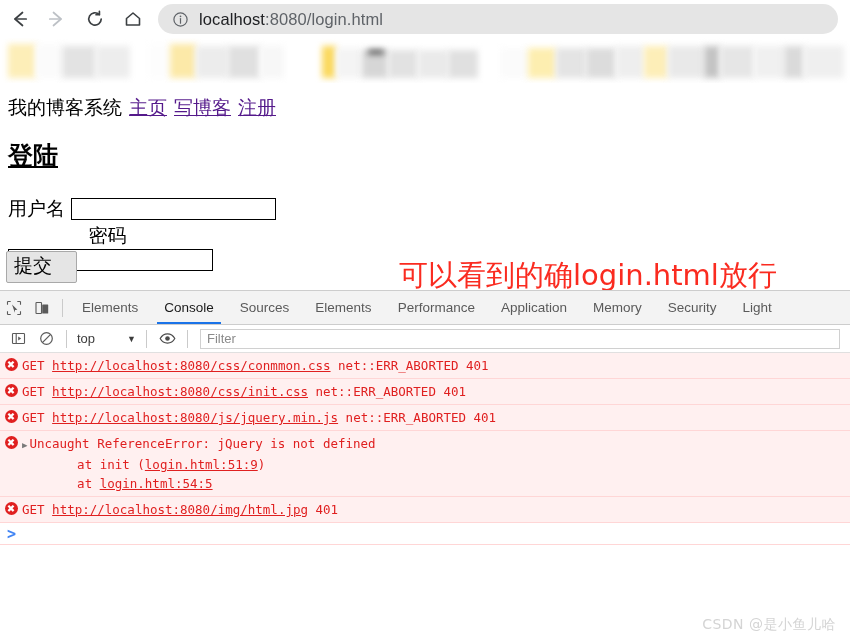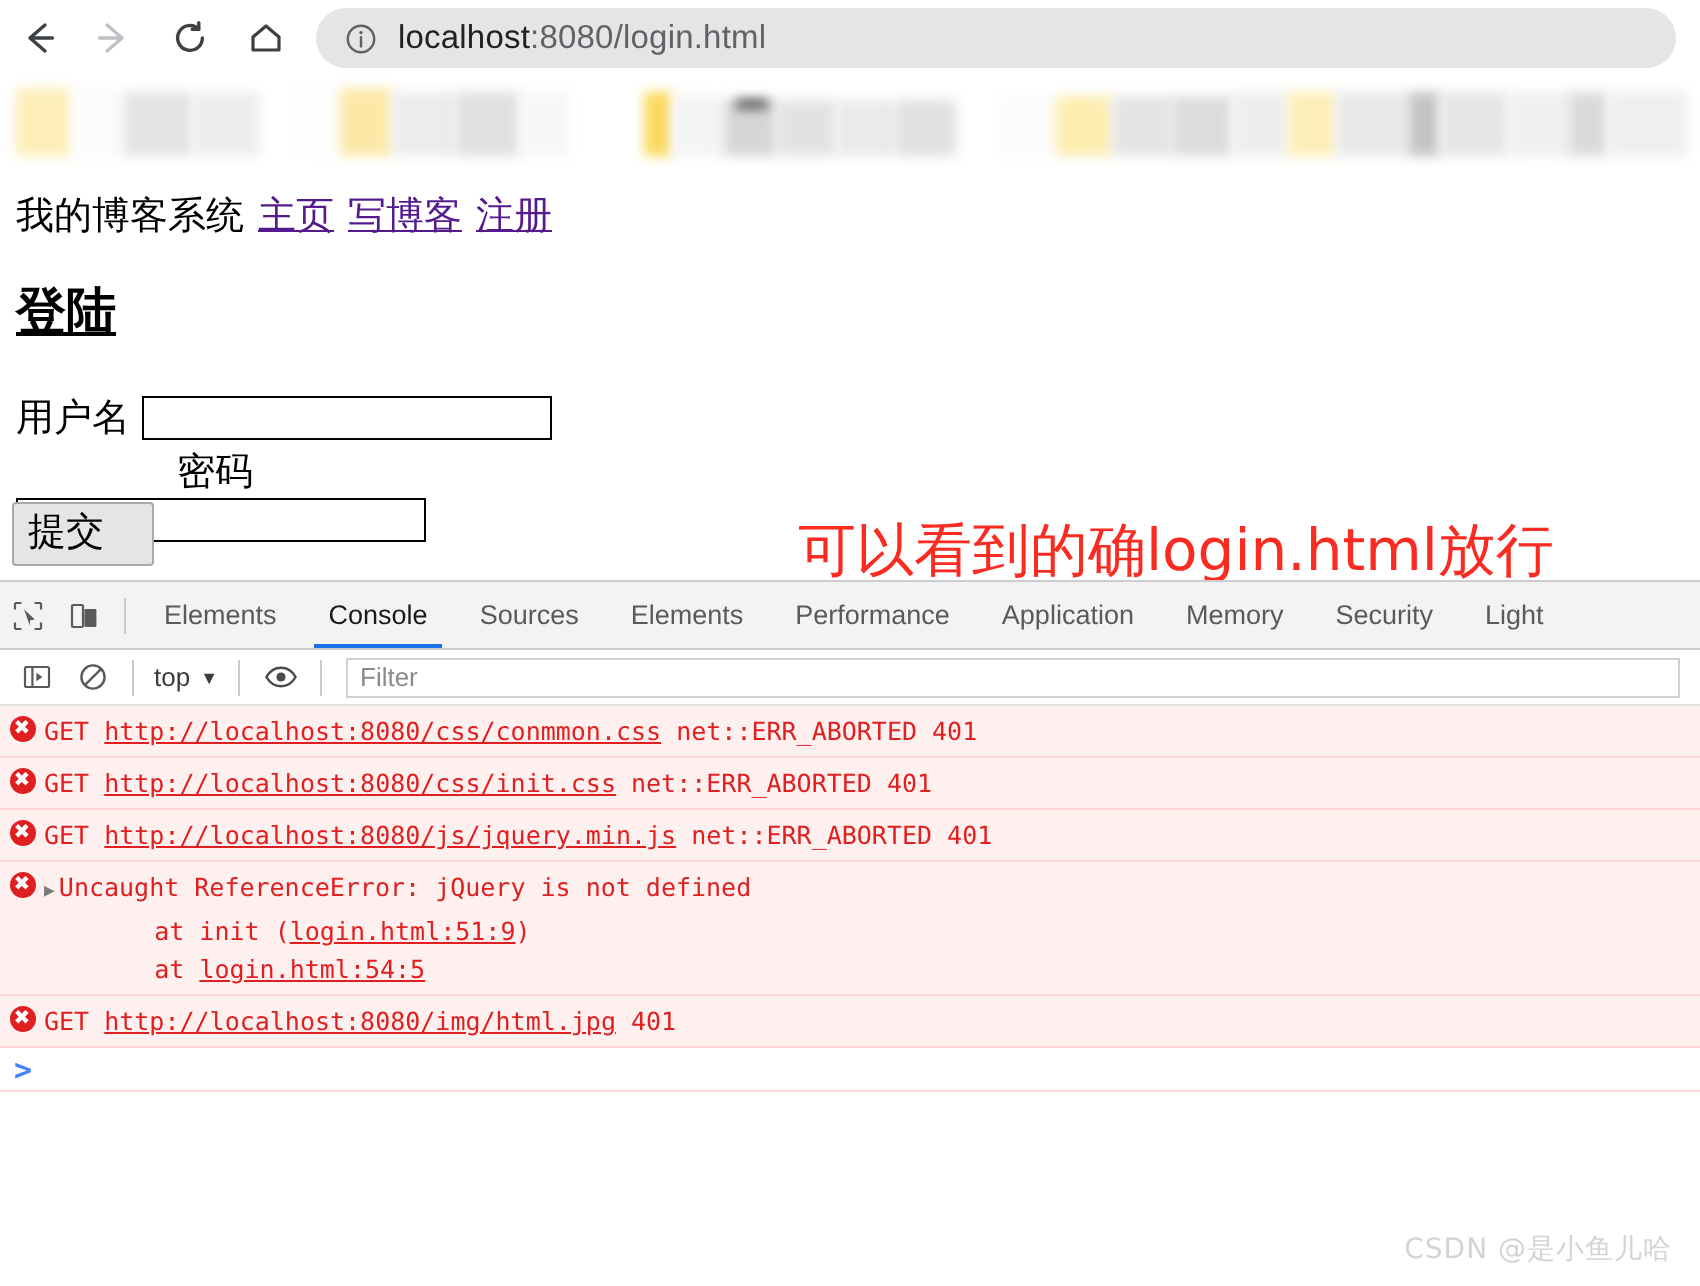--- a/index.html
+++ b/index.html
@@ -152,20 +152,21 @@
     display: flex; align-items: center;
     background: #ffffff;
     border-bottom: 1px solid #e0e0e0;
     padding: 0 4px;
   }
   .ctx-select {
     font-size: 13px; color: #3c3c3c;
     display: flex; align-items: center;
     padding: 0 4px;
     white-space: nowrap;
+    gap: 27px;
   }
   .ctx-select .caret { margin-left: 5px; font-size: 9px; }
   .filter-input {
     flex: 1;
     height: 20px; margin-left: 6px; margin-right: 6px;
     border: 1px solid #d0d0d0;
     background: #fff;
     font-size: 13px; color: #000;
     padding: 0 6px;
     outline: none;

